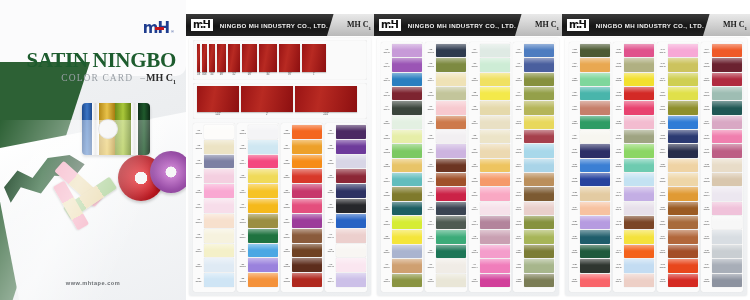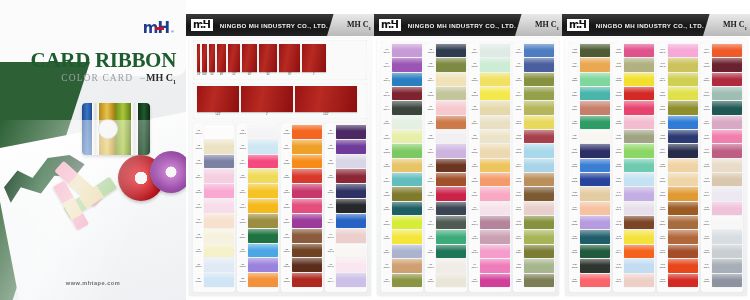--- a/index.html
+++ b/index.html
@@ -147,21 +147,21 @@
       <div class="peg peg2"></div>
       <div class="peg peg3"></div>
     </div>
     <div class="cover-sheen"></div>
 
     <div class="cover-logo">
       <span class="logo-m">m</span>
         <span class="logo-h"><span class="logo-bar"></span>H</span>
         <span class="logo-tm">®</span>
     </div>
-    <div class="cover-title">CARD RIBBON</div>
+    <div class="cover-title">SATIN NINGBO</div>
     <div class="cover-sub">
       <span>COLOR CARD</span>
       &nbsp;<span>–</span><b><span>MH C</span><sub>1</sub></b>
     </div>
     <div class="cover-url">www.mhtape.com</div>
   </div>
 
   <div class="panel p2">
     <div class="pg-top"></div>
     <div class="pg-hdr">

